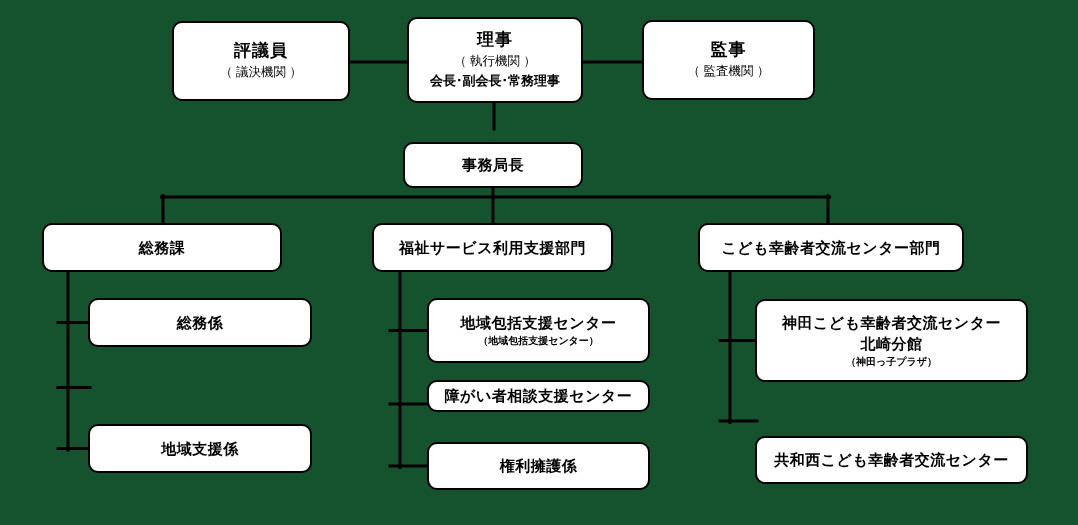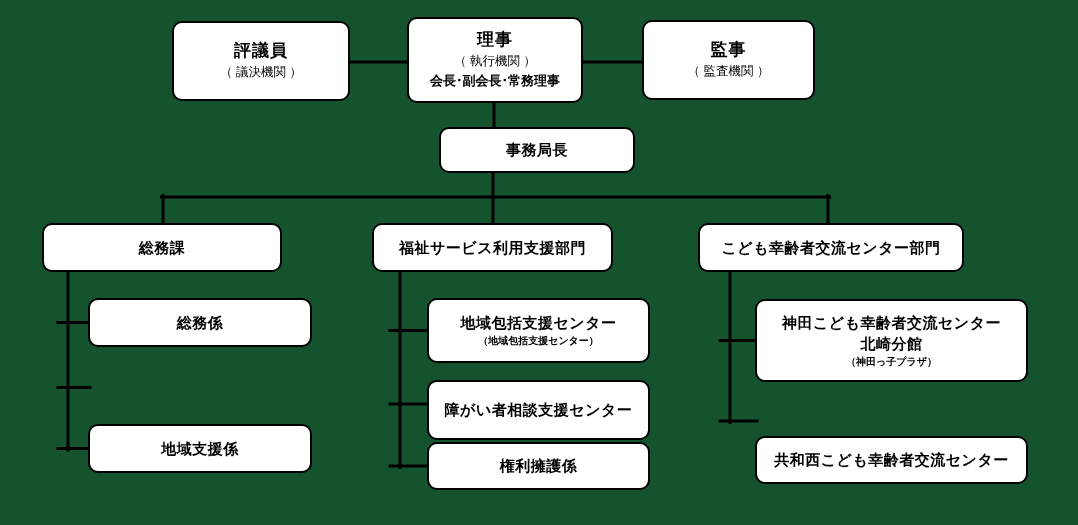--- a/index.html
+++ b/index.html
@@ -49,32 +49,32 @@
   .t-sub  { font-size: 12.5px; font-weight: normal; line-height: 1.5;  }
   .t-roles{ font-size: 13px;  font-weight: bold;   line-height: 1.5;  }
   .t-md   { font-size: 15px;  font-weight: bold;   line-height: 1.45; letter-spacing: 0.5px; }
   .t-paren{ font-size: 10px; font-weight: bold;  line-height: 1.45; }
 
   
   #n-hyogiin { left: 172px; top: 21px;  width: 178px; height: 80px; }
   #n-riji    { left: 407px; top: 17px;  width: 176px; height: 86px; }
   #n-kanji   { left: 642px; top: 20px;  width: 173px; height: 80px; }
   
-  #n-jimu    { left: 403px; top: 127px; width: 196px; height: 46px; margin-left: 36px; }
+  #n-jimu    { left: 403px; top: 142px; width: 180px; height: 46px; }
   
   #n-dept1   { left: 42px;  top: 223px; width: 240px; height: 49px; }
   #n-dept2   { left: 372px; top: 223px; width: 241px; height: 49px; }
   #n-dept3   { left: 698px; top: 223px; width: 266px; height: 49px; }
   
   #n-c1a     { left: 88px;  top: 298px; width: 224px; height: 49px; }
   #n-c1b     { left: 88px;  top: 363px; width: 224px; height: 49px; }
   #n-c1c     { left: 88px;  top: 424px; width: 224px; height: 49px; }
   
   #n-c2a     { left: 427px; top: 298px; width: 223px; height: 65px; }
-  #n-c2b     { left: 427px; top: 380px; width: 223px; height: 60px; }
+  #n-c2b     { left: 427px; top: 380px; width: 223px; height: 32px; }
   #n-c2c     { left: 427px; top: 442px; width: 223px; height: 48px; }
   
   #n-c3a     { left: 755px; top: 299px; width: 273px; height: 83px; }
   #n-c3b     { left: 755px; top: 397px; width: 273px; height: 48px; margin-top: 39px; }
 </style>
 </head>
 <body>
 
 <div class="canvas">
 

